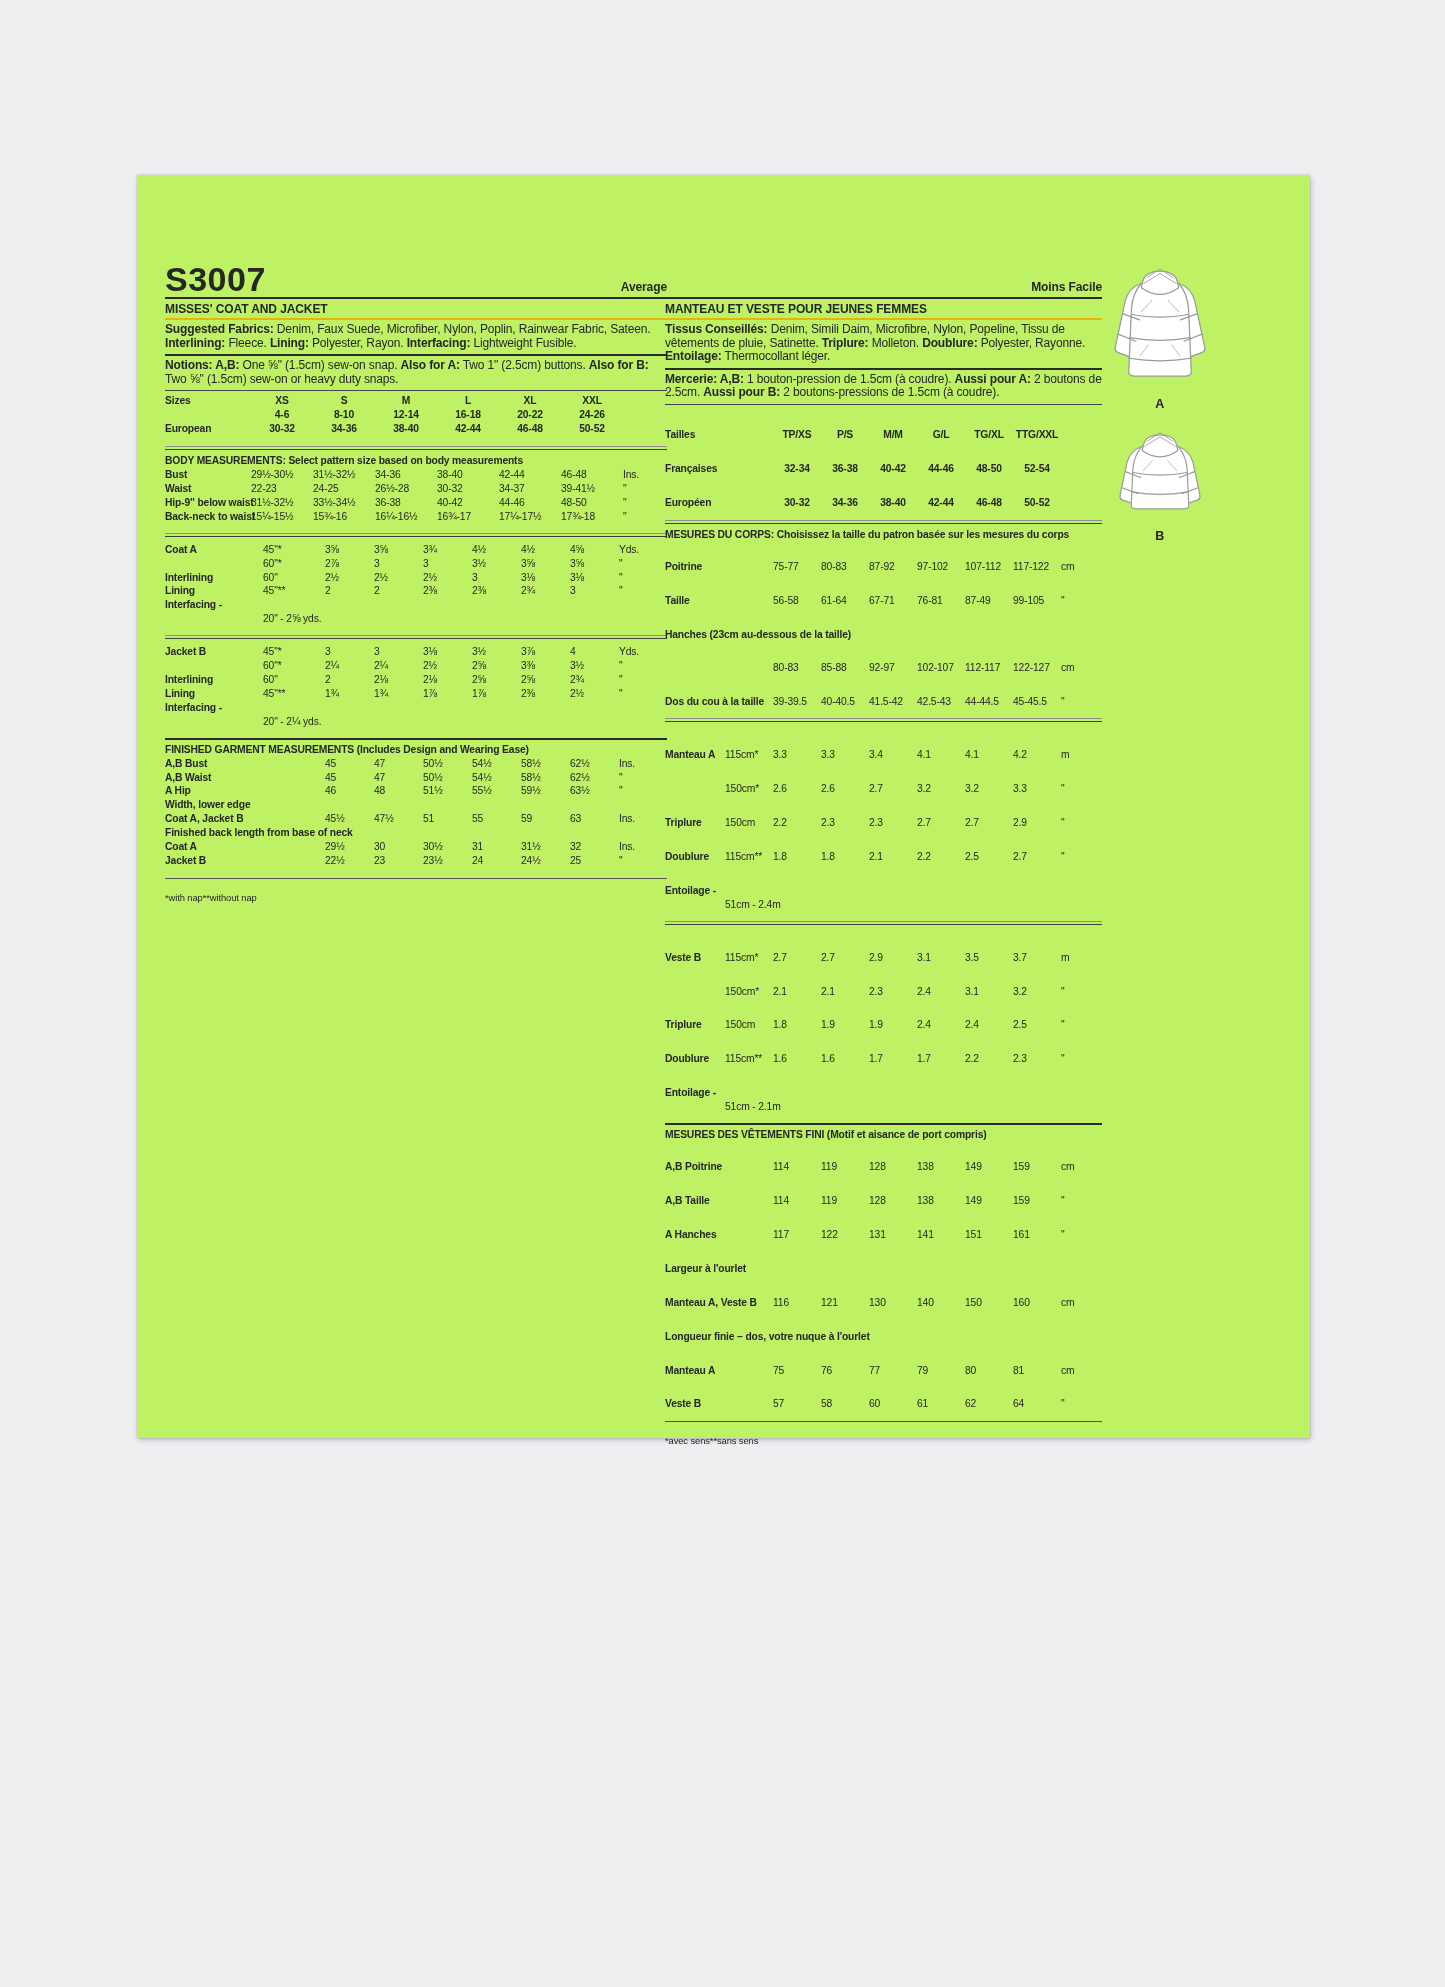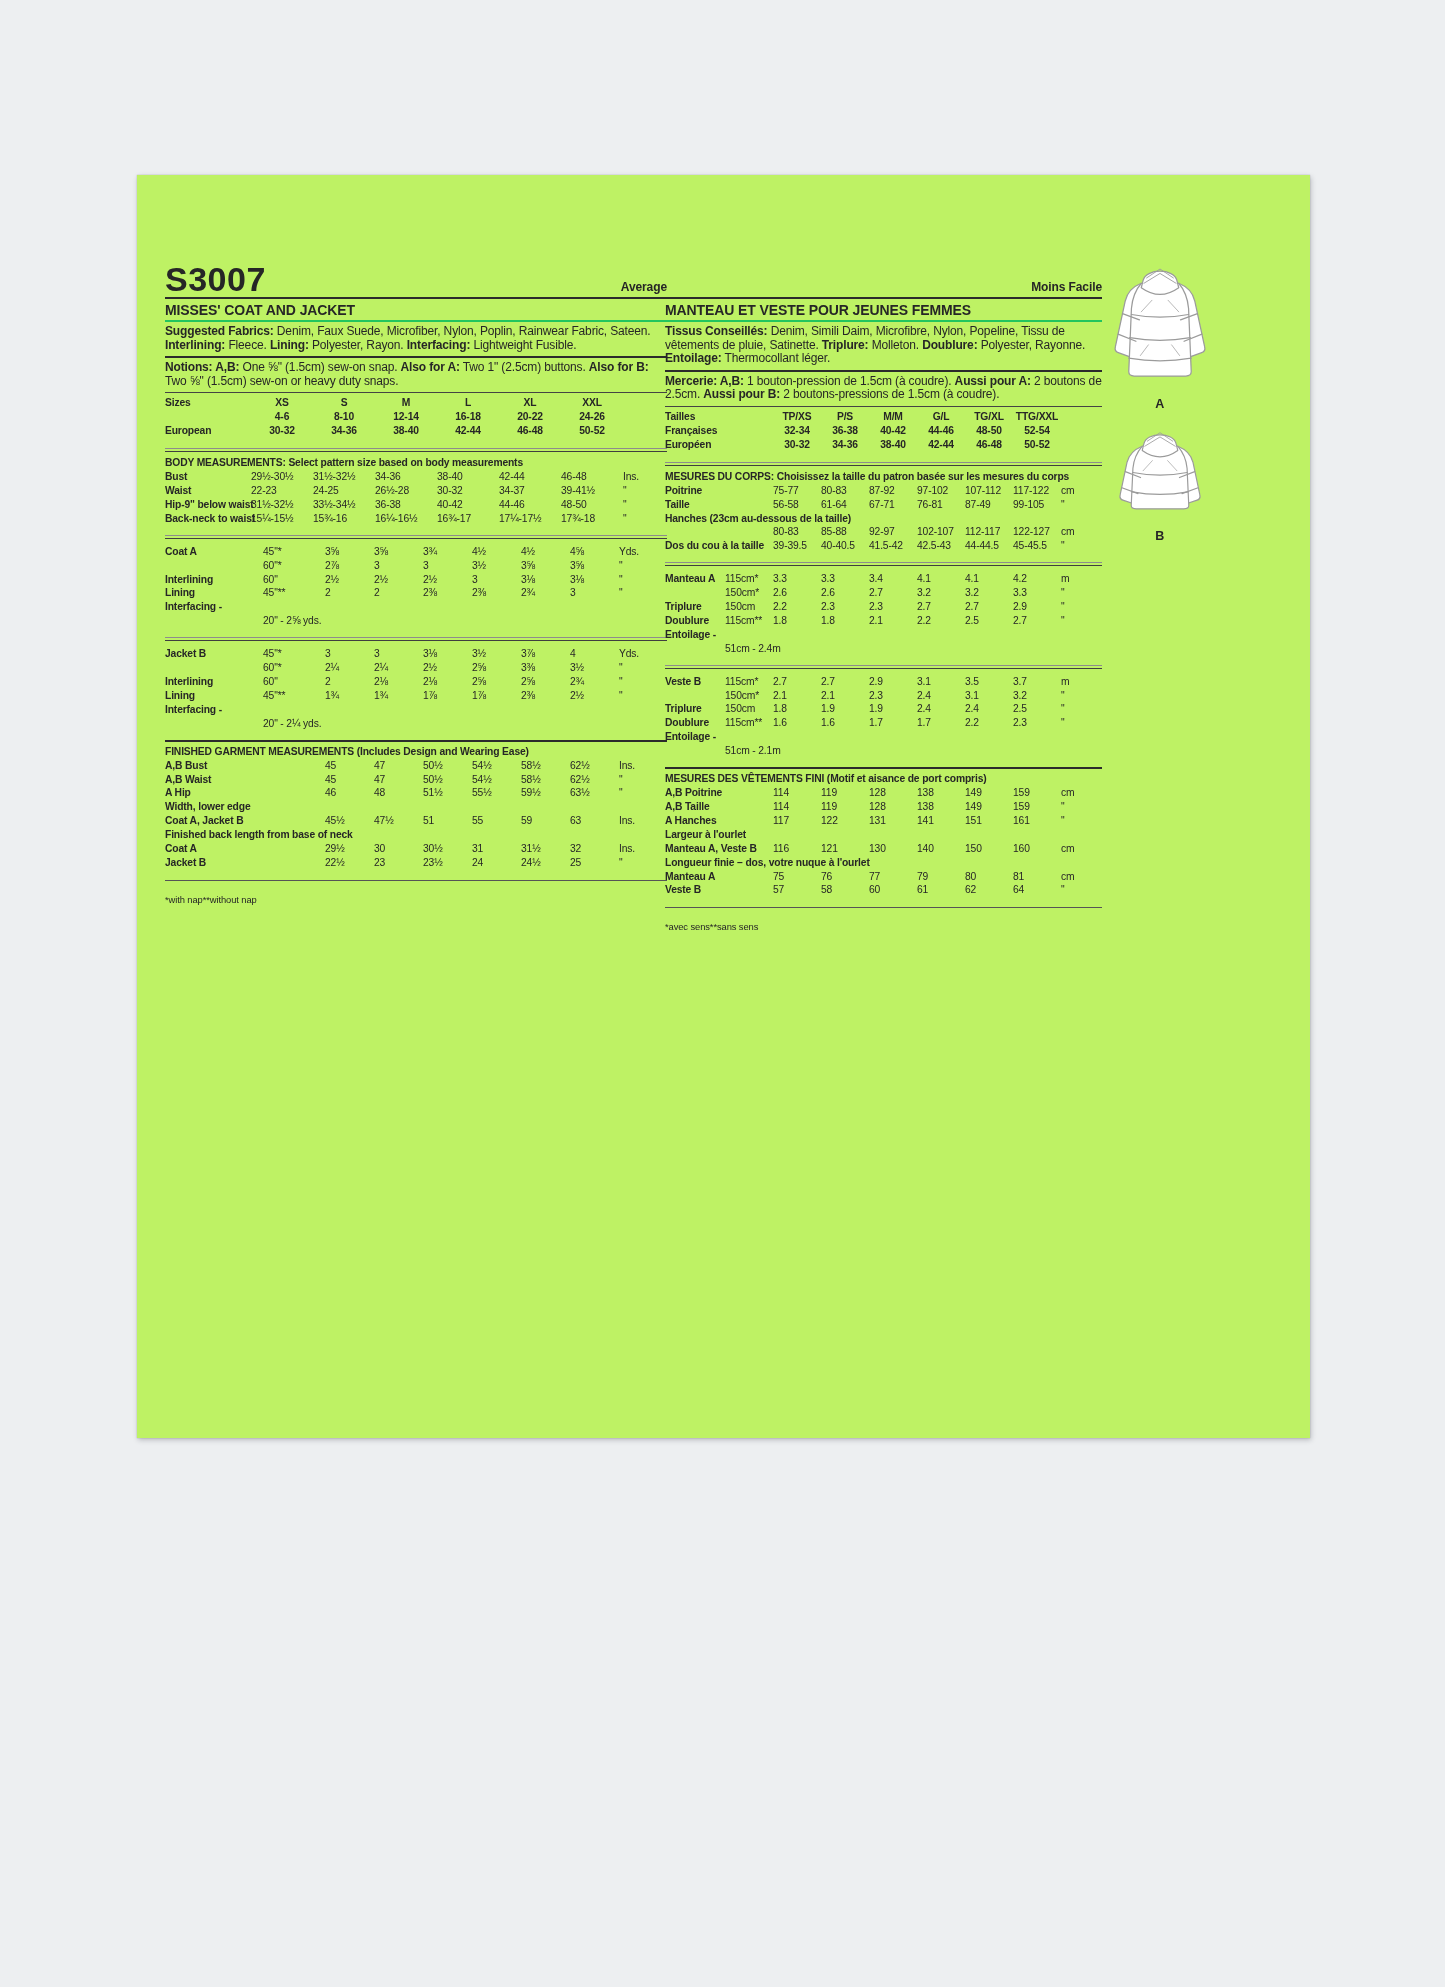--- a/index.html
+++ b/index.html
@@ -16,33 +16,33 @@
   }
   .col{position:absolute;top:86px;}
   #col-left{left:28px;width:502px;}
   #col-right{left:528px;width:437px;}
 
   .masthead{display:flex;justify-content:space-between;align-items:flex-end;
     border-bottom:2px solid #2b2b2b;padding-bottom:3px;height:33px;}
   .code{font-size:34px;font-weight:bold;line-height:30px;letter-spacing:.5px;}
   .difficulty{font-size:12px;font-weight:bold;letter-spacing:-.1px;}
 
-  .ptitle{border-bottom:2px solid #22c55e;padding:3px 0 2px;font-weight:bold;
-    font-size:14px;letter-spacing:-.1px;}
+  .ptitle{border-bottom:2px solid #eab308;padding:3px 0 2px;font-weight:bold;
+    font-size:12px;letter-spacing:-.1px;}
 
   .para{border-bottom:2px solid #2b2b2b;padding:3px 0 4px;font-size:12px;
     line-height:13.6px;letter-spacing:-.15px;}
   .para.thin-rule{border-bottom-width:1px;border-bottom-color:#444;}
 
   .dtable{font-size:10.3px;line-height:13.9px;letter-spacing:-.15px;}
   .trow{display:grid;}
   .t-en-wide .trow{grid-template-columns:86px repeat(6,62px) 1fr;}
   .t-en .trow{grid-template-columns:160px repeat(6,49px) 1fr;}
   .t-en.has-sub .trow{grid-template-columns:98px 62px repeat(6,49px) 1fr;}
-  .t-fr .trow{grid-template-columns:108px repeat(6,48px) 1fr;}
+  .t-fr .trow{grid-template-columns:108px repeat(6,48px) 1fr;margin-top:20px;}
   .t-fr.has-sub .trow{grid-template-columns:60px 48px repeat(6,48px) 1fr;}
   .tlabel{font-weight:bold;white-space:nowrap;}
   .tcell,.tsub,.tunit,.tspan{white-space:nowrap;}
   .allbold .tcell{font-weight:bold;text-align:center;}
   .span-all{grid-column:1/-1;font-weight:bold;white-space:nowrap;}
   .tspan{grid-column:2/-1;}
   .pad-s{padding:3px 0 10px;}
   .pad-b{padding-bottom:9px;}
   .pad-t{padding-top:1px;}
 

